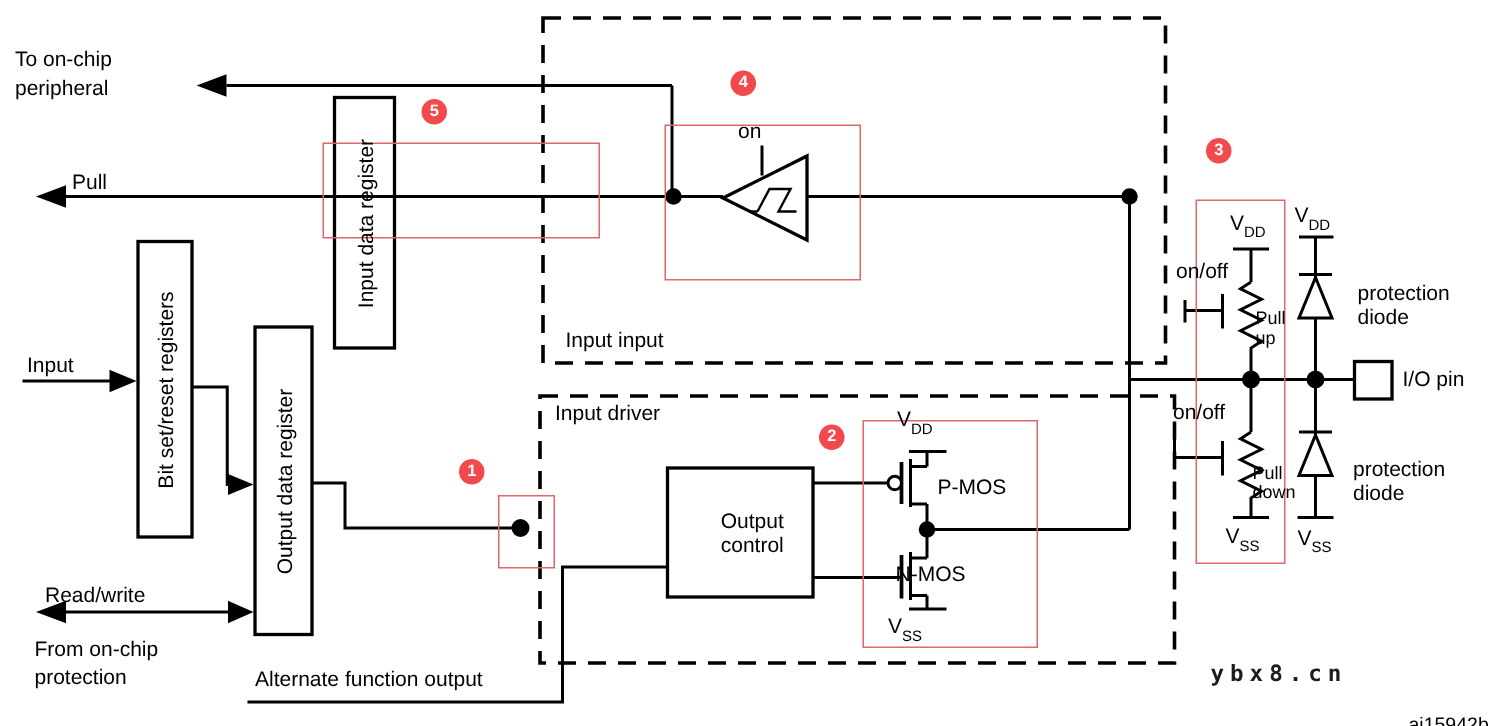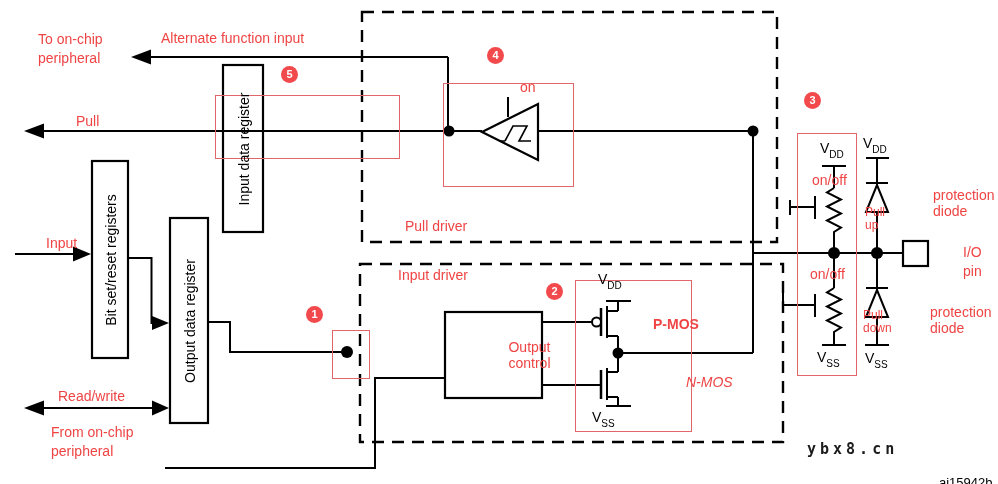--- a/index.html
+++ b/index.html
@@ -1,20 +1,20 @@
 <!DOCTYPE html>
 <html><head>
 <meta charset="utf-8">
 <style>
   html,body{margin:0;padding:0;}
   body{width:998px;height:484px;position:relative;background:#fff;overflow:hidden;
        font-family:"Liberation Sans",sans-serif;color:#000;}
   #stage{position:absolute;left:0;top:0;width:998px;height:484px;}
   svg{position:absolute;left:0;top:0;}
-  .lbl{position:absolute;font-size:14px;line-height:19px;white-space:pre-line;color:#ef4444;margin-left:28px;}
+  .lbl{position:absolute;font-size:14px;line-height:19px;white-space:pre-line;color:#000000;}
   .sm{font-size:12px;line-height:13px;}
   .tight{line-height:16px;}
   .ctr{text-align:center;}
   .vlbl{position:absolute;transform:rotate(-90deg);text-align:center;font-size:14px;white-space:nowrap;}
   .rail{position:absolute;font-size:14px;white-space:nowrap;}
   .rail sub{font-size:10px;position:relative;top:1px;left:0px;}
   .marker{position:absolute;width:17px;height:17px;border-radius:50%;background:#f2494c;
           color:#fff;font-size:11px;line-height:17px;text-align:center;font-weight:bold;}
   .ann{position:absolute;border:1.5px solid #e0666a;}
   .watermark{position:absolute;font-family:"DejaVu Sans Mono",monospace;font-weight:bold;
@@ -120,33 +120,33 @@
   <div class="ann" style="left:215px;top:95px;width:183px;height:62px;"></div>
 
   <div class="marker" style="left:306px;top:306px;">1</div>
   <div class="marker" style="left:546px;top:283px;">2</div>
   <div class="marker" style="left:804px;top:92px;">3</div>
   <div class="marker" style="left:487px;top:47px;">4</div>
   <div class="marker" style="left:281px;top:66px;">5</div>
 
   <div class="lbl" style="left:10px;top:30px;">To on-chip
 peripheral</div>
-  <div class="lbl" style="left:133px;top:29px;">Alternate function input</div>
   <div class="lbl" style="left:48px;top:112px;">Pull</div>
   <div class="lbl" style="left:18px;top:234px;">Input</div>
   <div class="lbl" style="left:30px;top:387px;">Read/write</div>
   <div class="lbl" style="left:23px;top:423px;">From on-chip
-peripheral</div>
-  <div class="lbl" style="left:377px;top:217px;">Pull driver</div>
+protection</div>
+  <div class="lbl" style="left:170px;top:443px;">Alternate function output</div>
+  <div class="lbl" style="left:377px;top:217px;">Input input</div>
   <div class="lbl" style="left:370px;top:266px;">Input driver</div>
   <div class="lbl" style="left:492px;top:78px;">on</div>
   <div class="lbl tight ctr" style="left:445px;top:339px;width:113px;">Output
 control</div>
-  <div class="lbl" style="left:625px;top:315px;font-weight:bold;">P-MOS</div>
-  <div class="lbl" style="left:658px;top:373px;font-style:italic;">N-MOS</div>
+  <div class="lbl" style="left:625px;top:315px;">P-MOS</div>
+  <div class="lbl" style="left:597px;top:373px;">N-MOS</div>
   <div class="lbl" style="left:784px;top:171px;">on/off</div>
   <div class="lbl" style="left:782px;top:265px;">on/off</div>
   <div class="lbl sm" style="left:837px;top:206px;">Pull
 up</div>
   <div class="lbl sm" style="left:835px;top:309px;">Pull
 down</div>
   <div class="lbl tight" style="left:905px;top:187px;">protection
 diode</div>
   <div class="lbl tight" style="left:902px;top:304px;">protection
 diode</div>

